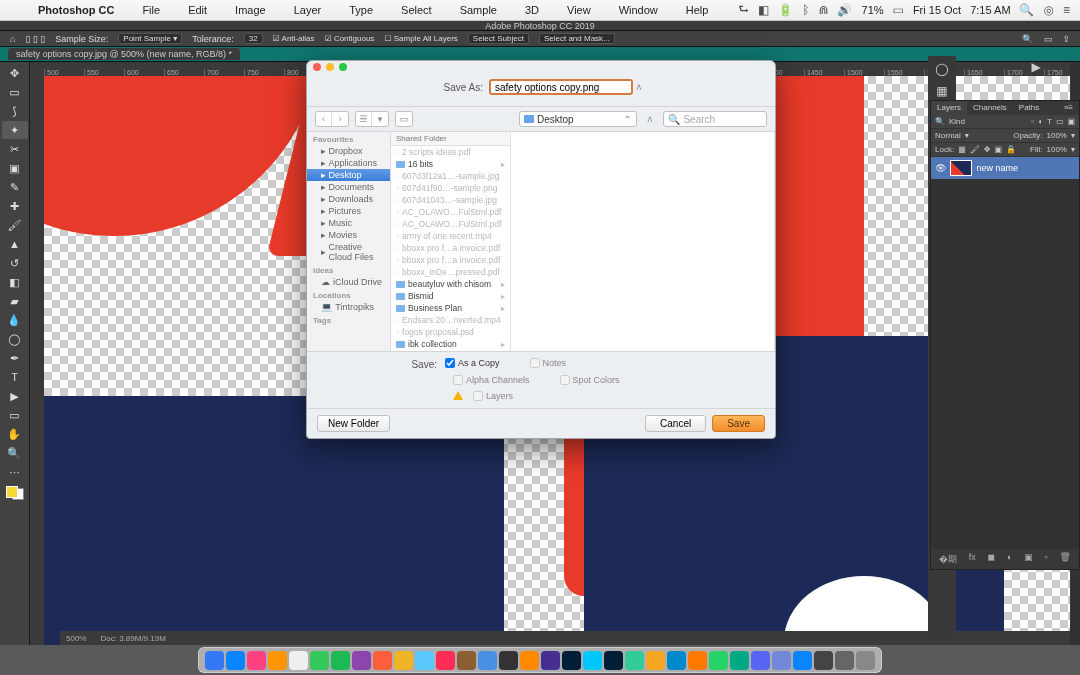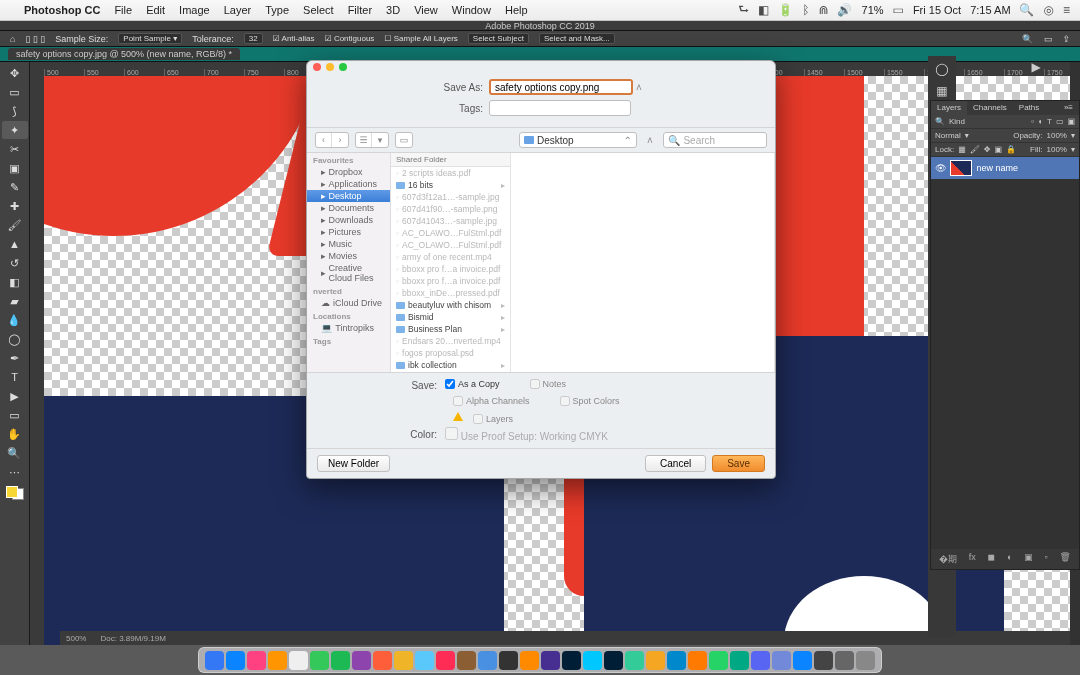--- a/index.html
+++ b/index.html
@@ -1,19 +1,19 @@
 <!DOCTYPE html>
 <html><head>
 <meta charset="utf-8">
 <style>
 *{margin:0;padding:0;box-sizing:border-box;font-family:-apple-system,"Helvetica Neue",Arial,sans-serif;-webkit-font-smoothing:antialiased}
 body{width:1080px;height:675px;overflow:hidden;background:#5a5a5a;position:relative}
 
 .menubar{height:21px;background:linear-gradient(#f8f8f8,#ececec);border-bottom:1px solid #c5c5c5;display:flex;align-items:center;font-size:11px;color:#222;padding:0 10px;justify-content:space-between}
-.menubar-left{display:flex;gap:14px}
+.menubar-left{display:flex;gap:28px}
 .menubar-left .apple{font-size:13px}
 .menubar-left span{cursor:default}
 .menubar-right{display:flex;align-items:center;gap:9px;font-size:11px}
 .menubar-right .ico{font-size:12px;opacity:.8}
 
 .appwin{position:absolute;top:21px;left:0;right:0;bottom:30px;background:#1f1f1f;display:flex;flex-direction:column}
 .app-title{height:10px;background:#3b3b3b;color:#ccc;font-size:9px;text-align:center;line-height:10px;border-bottom:1px solid #111}
 .app-options{height:16px;background:#424242;color:#ddd;font-size:9px;display:flex;align-items:center;gap:10px;padding:0 10px;border-bottom:1px solid #111}
 .app-options .pill{background:#2e2e2e;border:1px solid #555;border-radius:2px;padding:0 4px;font-size:8px}
 .app-options .chk{font-size:8px}
@@ -83,21 +83,21 @@
 .col .f.folder{color:#444}
 .col .f.folder .fic{width:9px;height:7px;background:#7fb4ea;border-radius:1px;flex-shrink:0}
 .col2{flex:1}
 .dlg-opts{padding:6px 12px 2px}
 .orow{display:flex;align-items:center;margin-bottom:4px;font-size:10px}
 .orow label.lab{width:126px;text-align:right;padding-right:8px;color:#555}
 .orow .sel{flex:1;height:18px;border:1px solid #aab;border-radius:3px;background:linear-gradient(#fdfdfd,#eef);display:flex;align-items:center;padding:0 6px;position:relative}
 .hlbox{border:3px solid #d21;padding:2px;margin:-2px}
 .orow .sel .dd{position:absolute;right:2px;top:2px;width:13px;height:12px;background:#f2b14a;border-radius:2px;display:flex;align-items:center;justify-content:center;font-size:7px;color:#7a4a00}
 .cks{display:flex;gap:30px;padding-left:134px;font-size:9px;color:#888;margin-bottom:3px}
-.cks .ck{display:flex;align-items:flex-end;gap:3px}
+.cks .ck{display:flex;align-items:center;gap:3px}
 .cks .ck input{width:10px;height:10px}
 .cks .ck.on{color:#333}
 .warn{display:flex;align-items:center;gap:4px;padding-left:120px;font-size:9px;color:#444;margin:3px 0}
 .warn .tri{width:0;height:0;border-left:5px solid transparent;border-right:5px solid transparent;border-bottom:9px solid #f5b400;position:relative}
 .dlg-foot{display:flex;align-items:center;padding:6px 10px;border-top:1px solid #d5d5d5}
 .dlg-foot .nf{border:1px solid #c0c0c0;border-radius:3px;background:linear-gradient(#fefefe,#eaeaea);padding:2px 10px;font-size:10px}
 .dlg-foot .sp{flex:1}
 .dlg-foot .btn{border:1px solid #c0c0c0;border-radius:3px;background:linear-gradient(#fefefe,#eaeaea);padding:2px 14px;font-size:10px;margin-left:6px}
 .dlg-foot .btn.primary{background:linear-gradient(#ffb75a,#f08c2e);border-color:#d37920;color:#5a2f00}
 
@@ -111,21 +111,21 @@
 <div class="menubar">
   <div class="menubar-left">
     <span class="apple"></span>
     <b>Photoshop CC</b>
     <span>File</span>
     <span>Edit</span>
     <span>Image</span>
     <span>Layer</span>
     <span>Type</span>
     <span>Select</span>
-    <span>Filter</span>
+    <span>Sample</span>
     <span>3D</span>
     <span>View</span>
     <span>Window</span>
     <span>Help</span>
   </div>
   <div class="menubar-right">
     <span class="ico">⮑</span>
     <span class="ico">◧</span>
     <span class="ico">🔋</span>
     <span class="ico">ᛒ</span>
@@ -315,24 +315,20 @@
     <div class="c r"></div>
     <div class="c y"></div>
     <div class="c g"></div>
   </div>
   <div class="dlg-top">
     <div class="fld">
       <label>Save As:</label>
       <input class="hl" value="safety options copy.png" style="">
       <span style="width:12px;text-align:center;color:#888">˄</span>
     </div>
-    <div class="fld">
-      <label>Tags:</label>
-      <input value="" style="">
-    </div>
   </div>
   <div class="dlg-nav">
     <div class="seg">
         <span>‹</span>
         <span>›</span>
       </div>
     <div class="seg">
         <span>☰</span>
         <span>▾</span>
       </div>
@@ -358,21 +354,21 @@
           <div class="itm"><span>▸</span> Dropbox</div>
           <div class="itm"><span>▸</span> Applications</div>
           <div class="itm sel"><span>▸</span> Desktop</div>
           <div class="itm"><span>▸</span> Documents</div>
           <div class="itm"><span>▸</span> Downloads</div>
           <div class="itm"><span>▸</span> Pictures</div>
           <div class="itm"><span>▸</span> Music</div>
           <div class="itm"><span>▸</span> Movies</div>
           <div class="itm"><span>▸</span> Creative Cloud Files</div>
         </div>
-      <div class="hdr">nverted</div>
+      <div class="hdr">ideas</div>
       <div class="itm">☁ <span>iCloud Drive</span></div>
       <div class="hdr">Locations</div>
       <div class="itm">💻 <span>Tintropiks</span></div>
       <div class="hdr">Tags</div>
     </div>
     <div class="col">
       <div class="chdr">Shared Folder</div>
       <div id="files">
           <div class="f">
             <span style="opacity:.4">▫</span>
@@ -477,24 +473,20 @@
         </span>
     </div>
     <div class="cks">
       <span class="warn" style="padding-left:0">
           <span class="tri"></span>
         </span>
       <span class="ck" style="margin-left:-20px">
           <input type="checkbox" disabled="" style="">
           <span>Layers</span>
         </span>
-    </div>
-    <div class="orow">
-      <label class="lab">Color:</label>
-      <span class="ck" style="color:#aaa"><input type="checkbox" disabled="" style=""> <span>Use Proof Setup:  Working CMYK</span></span>
     </div>
   </div>
   <div class="dlg-foot">
     <button class="nf">New Folder</button>
     <div class="sp"></div>
     <button class="btn">Cancel</button>
     <button class="btn primary">Save</button>
   </div>
 </div>
 

